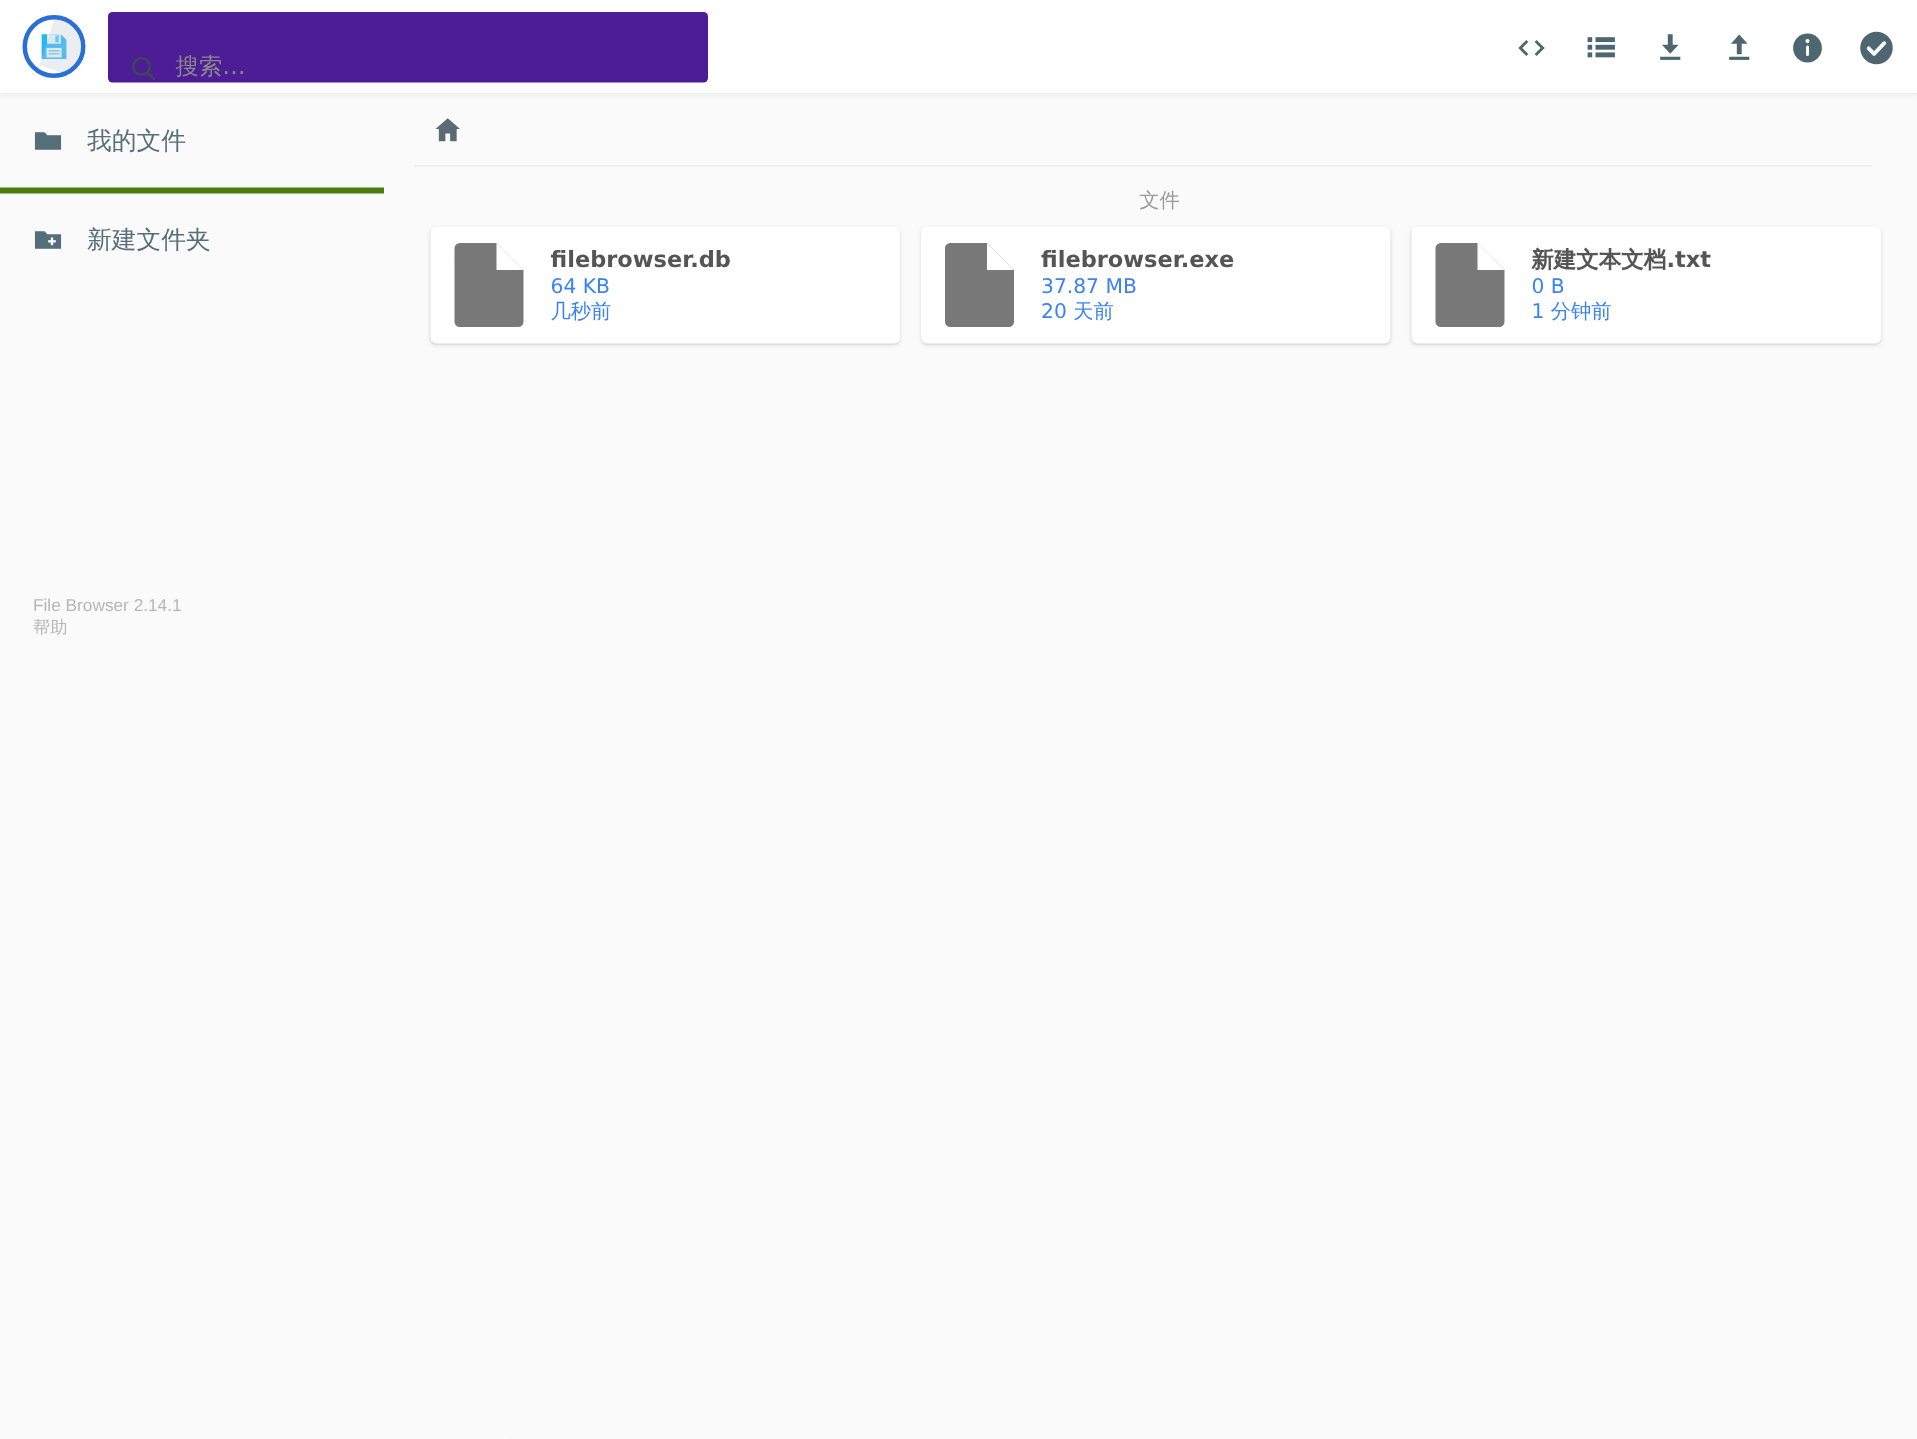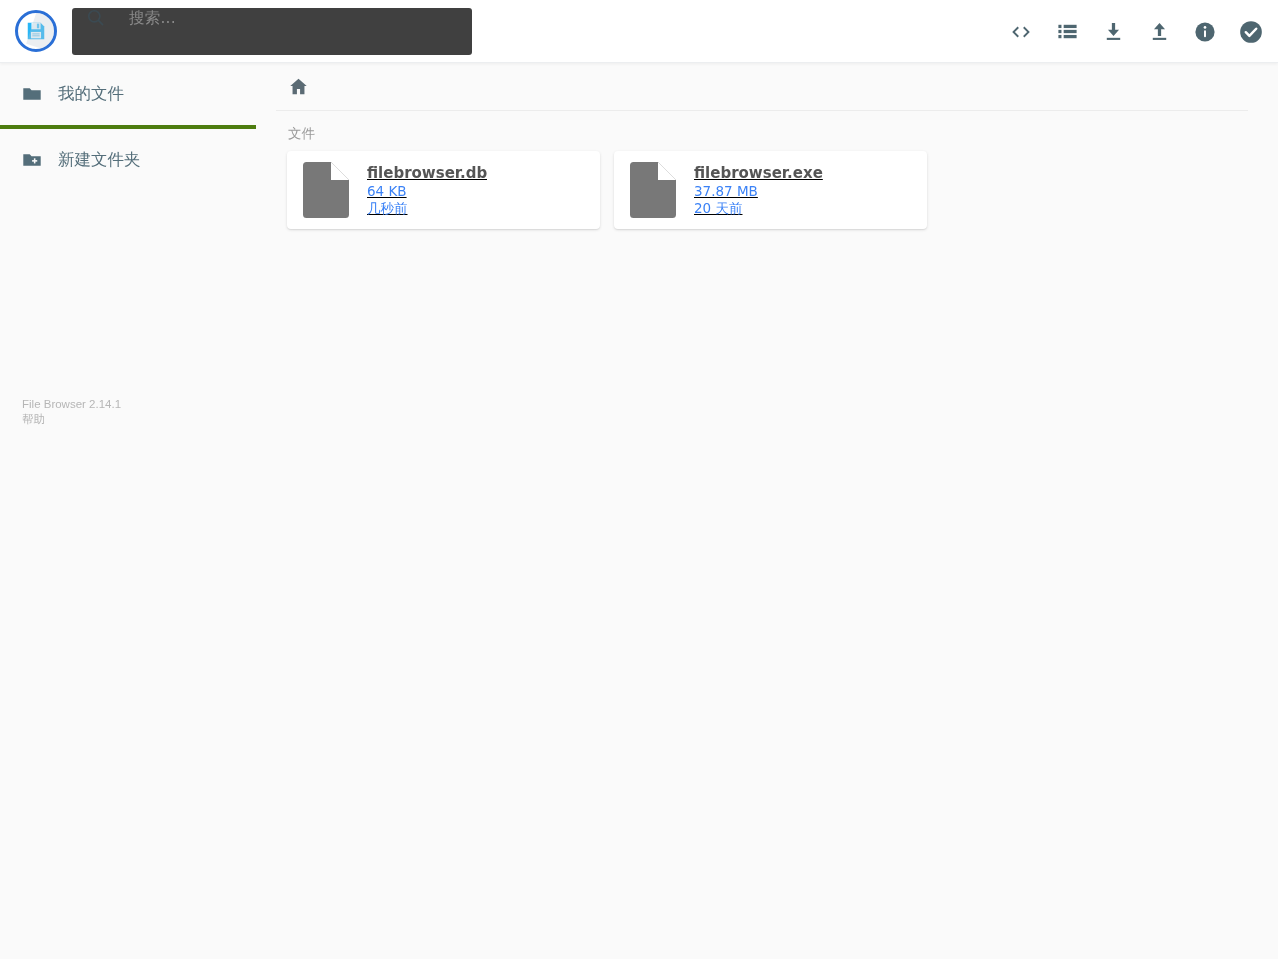--- a/index.html
+++ b/index.html
@@ -37,26 +37,25 @@
   .logo-circle .sheen {
     position: absolute; right: -6px; top: -6px;
     width: 28px; height: 42px;
     background: rgba(190,200,210,0.30);
     transform: rotate(18deg);
   }
 
   .search-box {
     position: absolute; left: 72px; top: 8px;
     width: 400px; height: 47px;
-    background: #404040;
+    background: #4c1d95;
     border-radius: 3px;
-    display: flex; align-items: flex-start;
+    display: flex; align-items: flex-end;
     padding-left: 14px;
     cursor: text;
-    gap: 12px;
   }
   .search-icon { flex: 0 0 auto; margin-right: 12px; display:flex; }
   .search-placeholder {
     color: #8a8a8a; font-size: 15.5px;
     font-family: "DejaVu Sans", "Liberation Sans", sans-serif;
     letter-spacing: .2px;
   }
 
   .header-actions {
     position: absolute; right: 14px; top: 0; height: 63px;
@@ -110,37 +109,38 @@
     padding-left: 12px;
     border-bottom: 1px solid #ececec;
     margin-right: 10px;
   }
   .crumb-home { display: flex; cursor: pointer; }
 
   .section-title {
     margin: 14px 0 8px 12px;
     color: #9a9a9a; font-size: 13.5px;
     font-family: "DejaVu Sans", "Liberation Sans", sans-serif;
+    text-align: center;
   }
   .card-grid {
     display: flex; flex-wrap: wrap; gap: 14px;
     padding-left: 11px;
   }
   .file-card {
     width: 313px; height: 78px;
     background: #ffffff;
     border-radius: 4px;
     box-shadow: 0 1px 3px rgba(0,0,0,0.12), 0 1px 1px rgba(0,0,0,0.05);
     display: flex; align-items: center;
     padding-left: 12px;
     cursor: pointer;
     user-select: none;
   }
   .file-icon { flex: 0 0 auto; margin-right: 16px; display: flex; }
-  .file-meta { display: flex; flex-direction: column; justify-content: flex-start; overflow: hidden; text-decoration: underline; }
+  .file-meta { display: flex; flex-direction: column; justify-content: flex-start; overflow: hidden; }
   .file-name {
     font-weight: bold; font-size: 15px; color: #555555;
     font-family: "DejaVu Sans", "Liberation Sans", sans-serif;
     white-space: nowrap; line-height: 19px;
   }
   .file-size, .file-time {
     font-size: 13.5px; color: #3b82f6; line-height: 17px;
     font-family: "DejaVu Sans", "Liberation Sans", sans-serif;
     white-space: nowrap;
   }
@@ -295,15 +295,28 @@
           <path d="M32 1l18 18H32V1z" fill="#ffffff"></path>
         </svg>
       </span>
       <span class="file-meta">
         <span class="file-name">filebrowser.exe</span>
         <span class="file-size">37.87 MB</span>
         <span class="file-time">20 天前</span>
       </span>
     </div>
 
+    <div class="file-card">
+      <span class="file-icon">
+        <svg width="52" height="58" viewBox="0 0 52 58">
+          <path d="M4 4.5a3.5 3.5 0 0 1 3.5-3.5H32l18 18v34.5a3.5 3.5 0 0 1-3.5 3.5H7.5A3.5 3.5 0 0 1 4 53.5V4.5z" fill="#787878"></path>
+          <path d="M32 1l18 18H32V1z" fill="#ffffff"></path>
+        </svg>
+      </span>
+      <span class="file-meta">
+        <span class="file-name">新建文本文档.txt</span>
+        <span class="file-size">0 B</span>
+        <span class="file-time">1 分钟前</span>
+      </span>
+    </div>
 
   </div>
 </div>
 
 </body></html>

